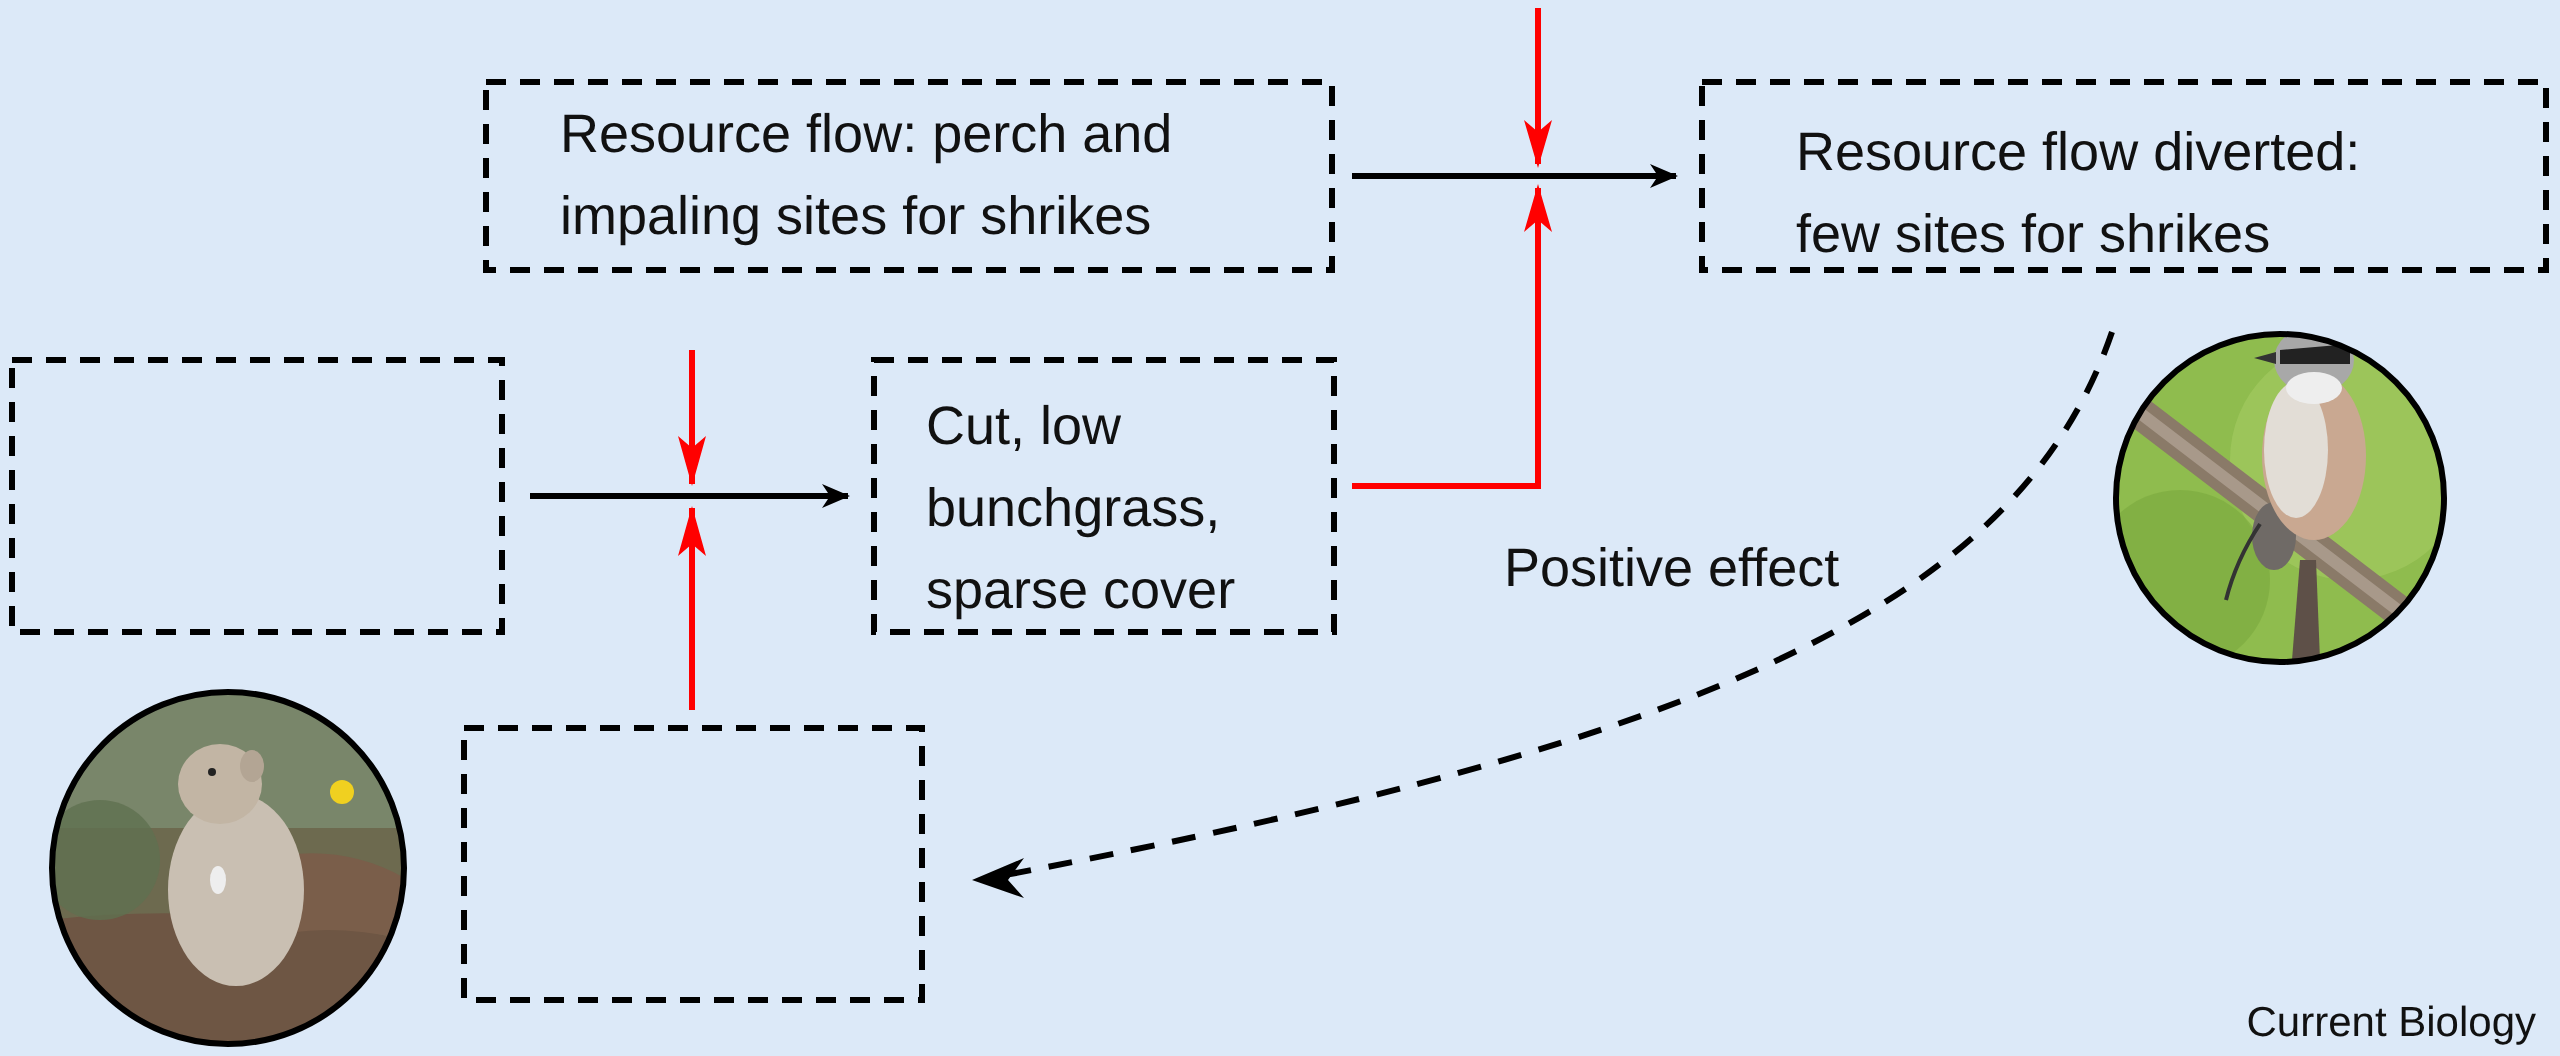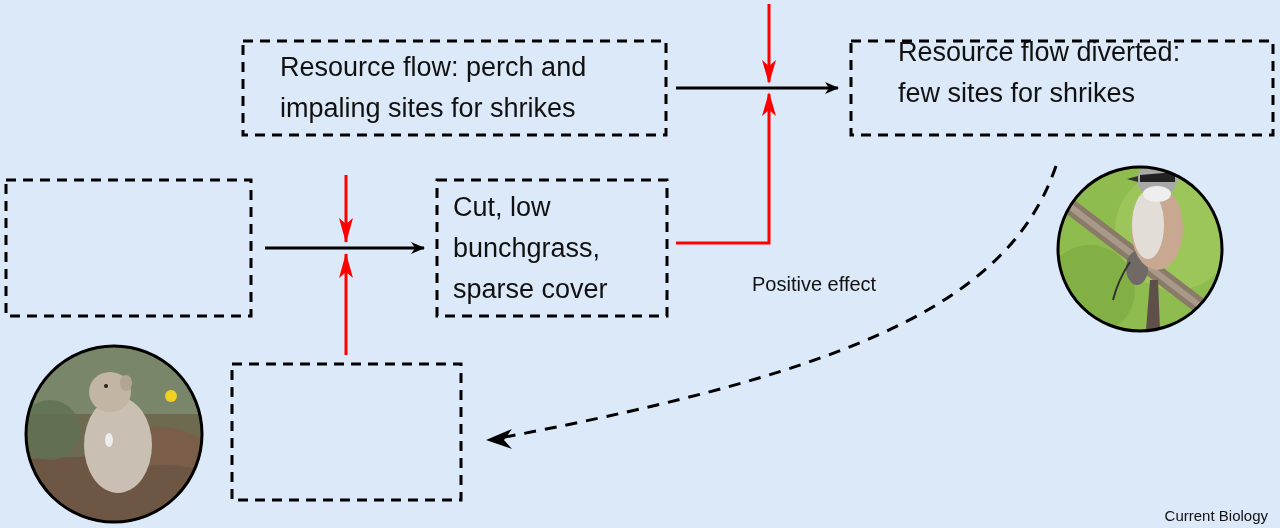--- a/index.html
+++ b/index.html
@@ -13,22 +13,22 @@
     #stage { position: absolute; left: 0; top: 0; width: 1280px; height: 528px; }
     .box {
       position: absolute;
       box-sizing: border-box;
       display: flex;
       align-items: center;
       font-size: 27px;
       line-height: 41px;
     }
     .box .txt { white-space: pre-line; }
-    .lbl { position: absolute; font-size: 20px; line-height: 41px; white-space: pre-line; }
-    .credit { position: absolute; font-size: 15px; right: 12px; bottom: 4px; }
+    .lbl { position: absolute; font-size: 27px; line-height: 41px; white-space: pre-line; }
+    .credit { position: absolute; font-size: 21px; right: 12px; bottom: 4px; }
   </style>
 </head>
 <body>
 
 <div id="stage">
   <svg width="1280" height="528" style="position:absolute;left:0;top:0">
     <defs>
       <marker id="blackHead" markerWidth="14" markerHeight="12" refX="13" refY="6" orient="auto" markerUnits="userSpaceOnUse">
         <path d="M0,0 L14,6 L0,12 L4,6 Z" fill="#000"></path>
       </marker>
@@ -107,25 +107,25 @@
         <ellipse cx="109" cy="440" rx="4" ry="7" fill="#eee"></ellipse>
       </g>
       <circle cx="114" cy="434" r="88" fill="none" stroke="#000" stroke-width="3"></circle>
     </g>
   </svg>
 
   <div class="box" style="left:243px;top:41px;width:423px;height:94px;padding-left:37px;">
     <span class="txt">Resource flow: perch and
 impaling sites for shrikes</span>
   </div>
-  <div class="box" style="left:851px;top:26px;width:422px;height:94px;padding-left:47px;align-items:center;">
+  <div class="box" style="left:851px;top:50px;width:422px;height:94px;padding-left:47px;align-items:center;">
     <span class="txt">Resource flow diverted:
 few sites for shrikes</span>
   </div>
-  <div class="box" style="left:427px;top:180px;width:230px;height:136px;padding-left:26px;">
+  <div class="box" style="left:437px;top:180px;width:230px;height:136px;padding-left:26px;align-items:flex-end;">
     <span class="txt">Cut, low
 bunchgrass,
 sparse cover</span>
   </div>
 
   <div class="lbl" style="left:752px;top:264px;">Positive effect</div>
 
   <div class="credit">Current Biology</div>
 </div>
 

